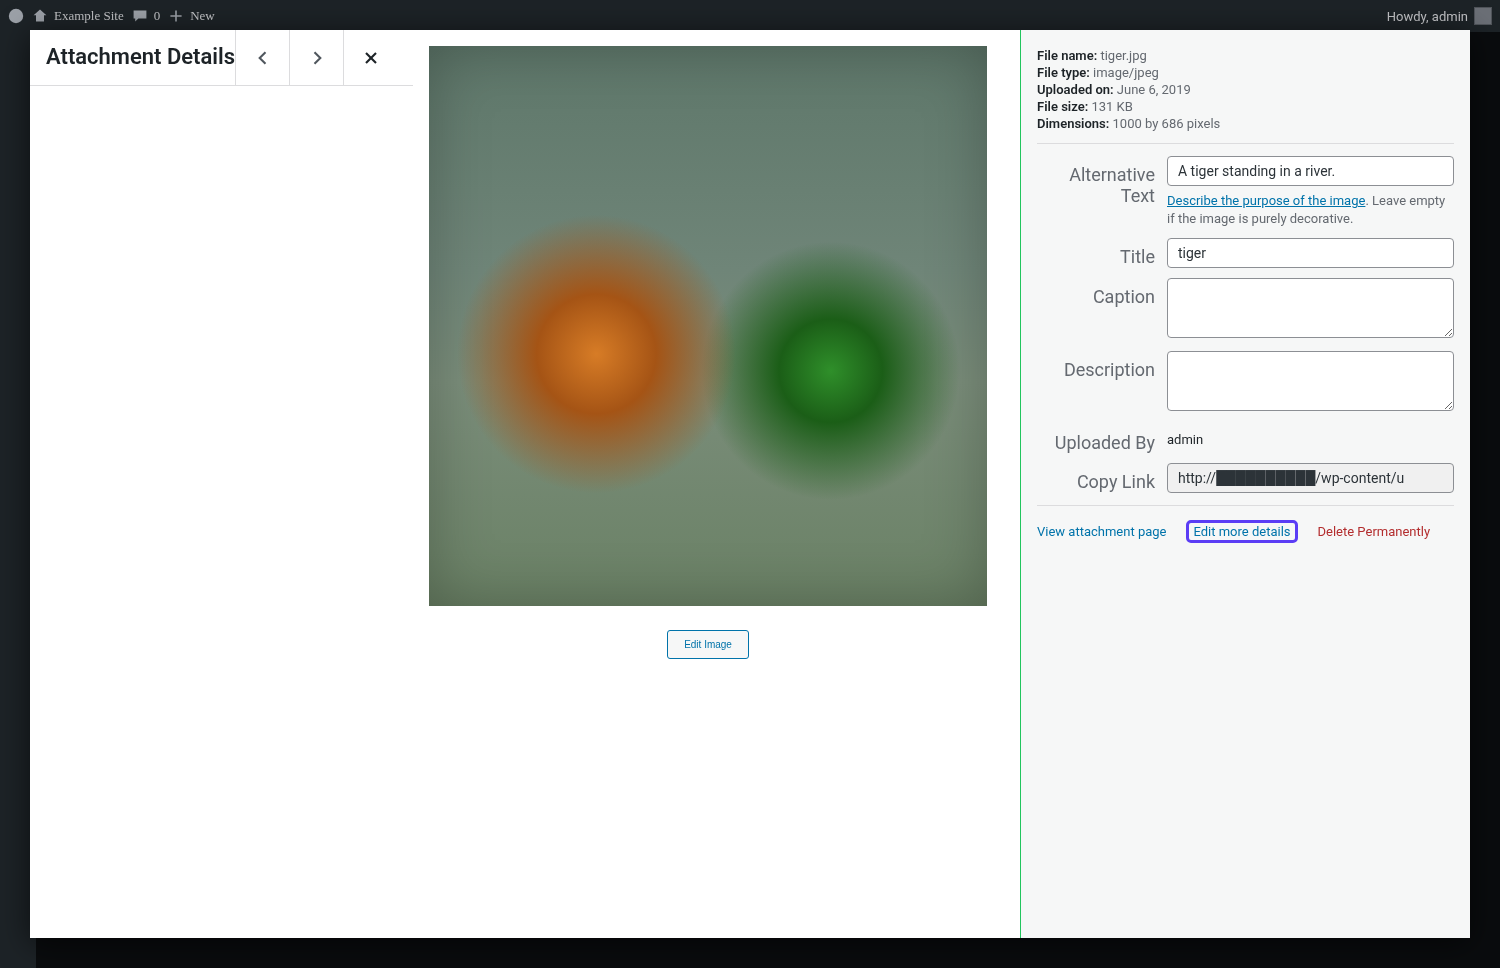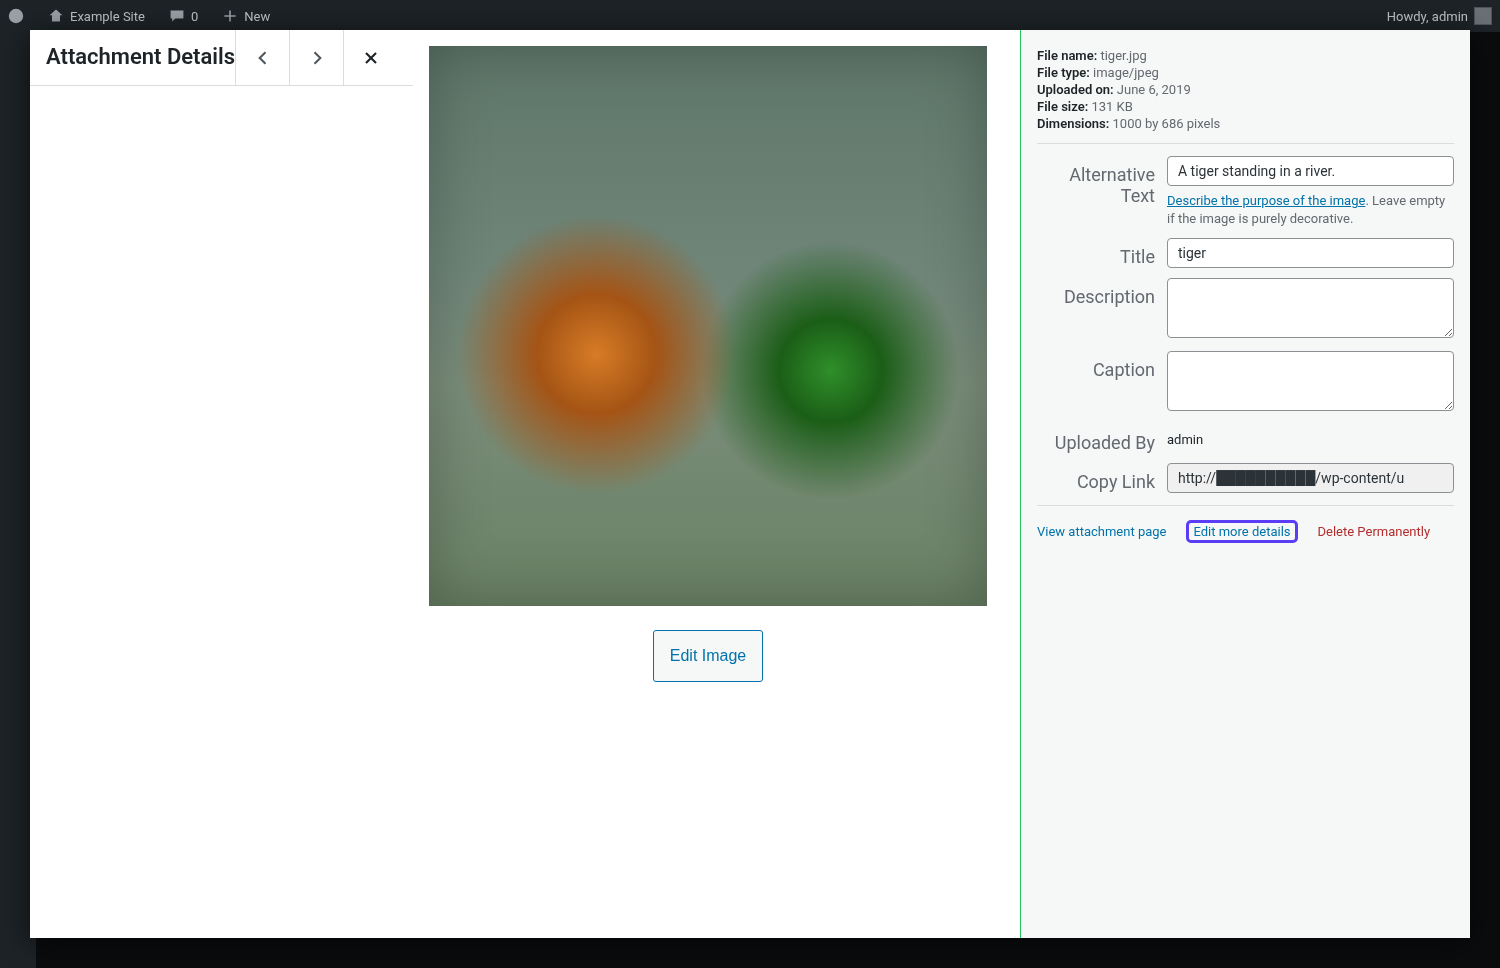--- a/index.html
+++ b/index.html
@@ -23,21 +23,21 @@
   top: 0; left: 0; right: 0;
   height: 32px;
   background: #1d2327;
   color: #c3c4c7;
   display: flex;
   align-items: center;
   font-size: 13px;
   padding: 0 8px;
   z-index: 1;
 }
-.adminbar .ab-left { display: flex; align-items: center; gap: 24px; }
+.adminbar .ab-left { display: flex; align-items: center; gap: 8px; font-family: Liberation Serif, serif; }
 .adminbar .ab-right { margin-left: auto; display: flex; align-items: center; gap: 8px; }
 .adminbar .ab-item { display: flex; align-items: center; gap: 6px; color: #c3c4c7; }
 .adminbar svg { width: 16px; height: 16px; fill: #9ca1a8; }
 .ab-avatar { width: 18px; height: 18px; background: #6b6f76; border: 1px solid #50545a; }
 
 .left-icons {
   position: absolute;
   top: 32px; left: 0; bottom: 0;
   width: 36px;
   background: #1d2327;
@@ -107,25 +107,25 @@
   background:
     radial-gradient(circle at 30% 55%, #d77c26 0%, #a55415 12%, transparent 28%),
     radial-gradient(circle at 72% 58%, #2f8f2a 0%, #1b5e17 10%, transparent 25%),
     linear-gradient(180deg, #5e776a 0%, #6f8578 40%, #7a8d7a 60%, #6a8165 100%);
   position: relative;
   overflow: hidden;
   box-shadow: inset 0 0 60px rgba(0,0,0,.25);
 }
 .edit-image-btn {
   margin-top: 24px;
-  padding: 16px 16px;
+  padding: 8px 16px;
   border: 1px solid #0073aa;
   background: #f6f7f7;
   color: #0073aa;
-  font-size: 16px;
+  font-size: 10px;
   border-radius: 3px;
   cursor: pointer;
 }
 
 .sidebar {
   width: 450px;
   border-left: 1px solid #22c55e;
   background: #f6f7f7;
   overflow-y: auto;
   padding: 16px 16px 16px 16px;
@@ -283,28 +283,28 @@
       </div>
 
       <div class="setting">
         <div class="lbl">Title</div>
         <div class="ctrl">
           <input type="text" value="tiger" style="">
         </div>
       </div>
 
       <div class="setting">
+        <div class="lbl">Caption</div>
+        <div class="ctrl">
+          <textarea style=""></textarea>
+        </div>
+      </div>
+
+      <div class="setting">
         <div class="lbl">Description</div>
-        <div class="ctrl">
-          <textarea style=""></textarea>
-        </div>
-      </div>
-
-      <div class="setting">
-        <div class="lbl">Caption</div>
         <div class="ctrl">
           <textarea style=""></textarea>
         </div>
       </div>
 
       <div class="setting">
         <div class="lbl">Uploaded By</div>
         <div class="ctrl value-static">admin</div>
       </div>
 

